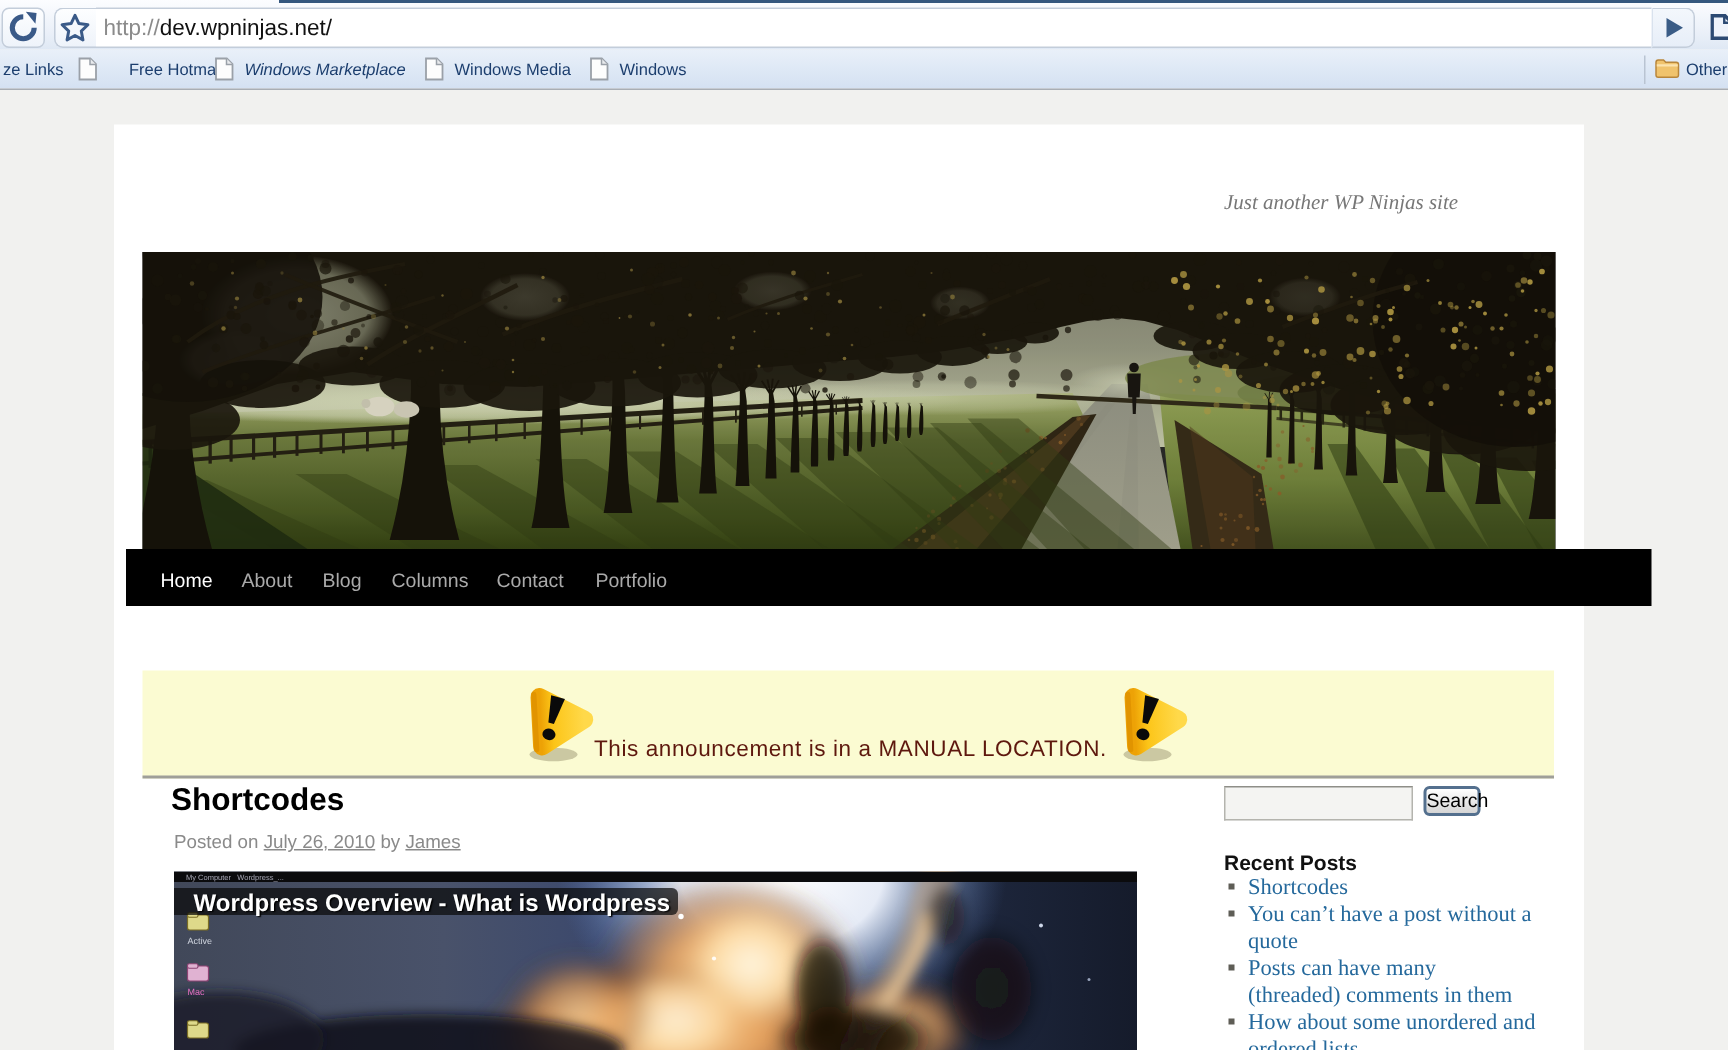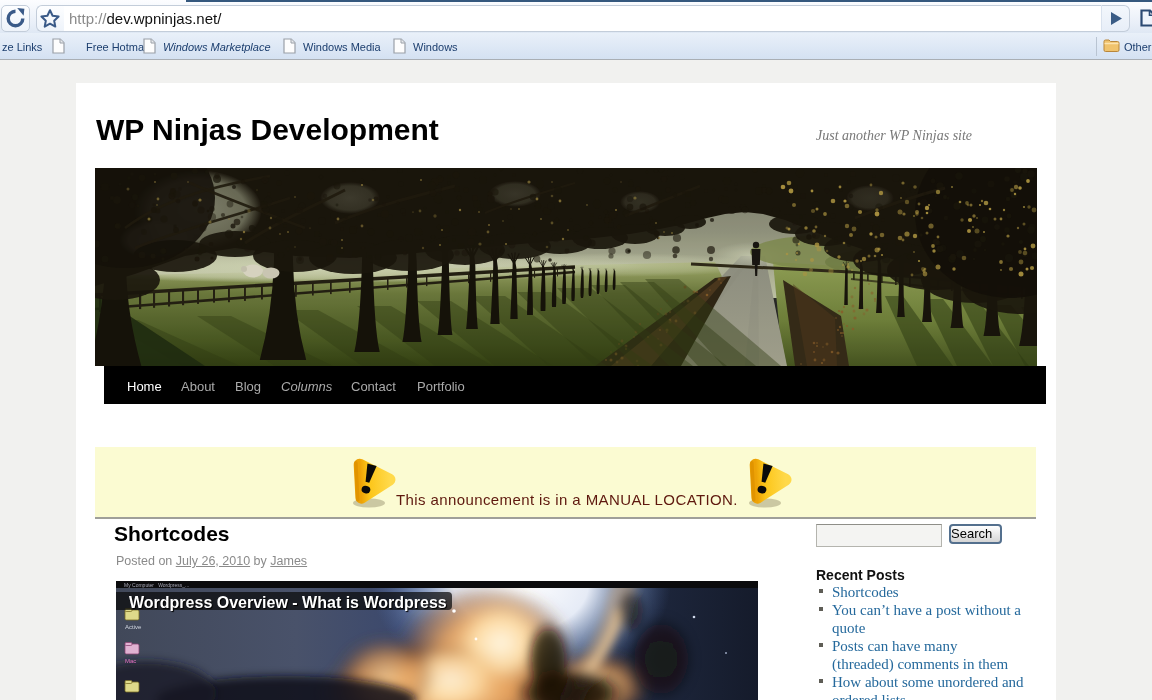--- a/index.html
+++ b/index.html
@@ -30,21 +30,21 @@
 .bm { position:absolute; top:41px; font-size:11px; color:#1c3e6e; white-space:nowrap;text-align:center; }
 .bicon { position:absolute; top:38px; }
 #bm-sep { left:1096px; top:37px; width:1px; height:19px; background:#b9c4d2; }
 
 
 #wrapper { left:76px; top:83px; width:980px; height:617px; background:#ffffff; }
 #site-title { left:96px; top:113px; font-size:30px; font-weight:bold; color:#000; letter-spacing:0; }
 #site-desc { left:816px; top:128px; font-family:"Liberation Serif", serif;
   font-style:italic; font-size:14px; color:#777; }
 #headerimg { left:95px; top:168px; width:942px; height:198px; background:#222; overflow:hidden; }
-#nav { left:104px; top:366px; width:942px; height:38px; background:#000;
+#nav { left:84px; top:366px; width:1017px; height:38px; background:#000;
   font-size:13px; line-height:38px; color:#aaa; }
 #nav span { position:absolute; top:2px; }
 
 #announce { left:95px; top:447px; width:941px; height:72px; background:#fbfbd2;
   border-bottom:2px solid #9f9f99; }
 #ann-text { left:396px; top:491px; font-size:15px; letter-spacing:0.4px; color:#5e180e; }
 .warnicon { position:absolute; width:56px; height:56px; }
 
 #post-title { left:114px; top:522px; font-size:21px; font-weight:bold; color:#000; }
 #post-meta { left:116px; top:554px; font-size:12.5px; color:#8a8a8a; }
@@ -52,21 +52,21 @@
 
 #video { left:116px; top:581px; width:642px; height:119px; background:#10141f; overflow:hidden; }
 #vid-titlebar { position:absolute; left:0; top:11px; width:336px; height:18px;
   background:rgba(10,10,10,.72); border-radius:0 4px 4px 0; }
 #vid-title { position:absolute; left:13px; top:12.5px; font-size:16px; font-weight:bold;
   color:#fff; text-shadow:1px 1px 1px #000; }
 
 
 #s-input { left:816px; top:524px; width:126px; height:23px; background:#f4f4f2;
   border:1px solid #b4b4ae; border-top-color:#8e8e88; }
-#s-btn { left:949px; top:524px; width:53px; height:20px; background:linear-gradient(#ffffff,#d5d5d5);
+#s-btn { left:949px; top:524px; width:38px; height:20px; background:linear-gradient(#ffffff,#d5d5d5);
   border:2px solid #54708e; border-radius:4px; font-size:13px; color:#000;
   text-align:left; line-height:16px; }
 #recent-h { left:816px; top:567px; font-size:14px; font-weight:bold; color:#111; }
 #recent { left:816px; top:583px; width:216px; font-family:"Liberation Serif", serif;
   font-size:15px; line-height:18px; color:#25699c; }
 #recent .li { position:relative; padding-left:16px; margin-bottom:0; }
 #recent .li:before { content:""; position:absolute; left:3px; top:6px; width:4px; height:4px;
   background:#5e5d56; }
 </style>
 </head>
@@ -123,21 +123,20 @@
 <path d="M1 1 L8.2 1 L12 4.8 L12 15 L1 15 Z" fill="#fdfdfd" stroke="#9aa0a8" stroke-width="1.2"></path>
 <path d="M8 1 L8 5 L12 5" fill="#e8eaed" stroke="#9aa0a8" stroke-width="1"></path>
 </svg></div>
   <div class="abs bicon" style="left:1103px;"><svg width="17" height="15" viewBox="0 0 17 15">
     <path d="M1 3.5 Q1 2 2.5 2 L6 2 L7.5 3.5 L14.5 3.5 Q16 3.5 16 5 L16 12 Q16 13.5 14.5 13.5 L2.5 13.5 Q1 13.5 1 12 Z" fill="#f0c36d" stroke="#b8863b" stroke-width="1"></path>
     <path d="M1.5 5.5 L15.5 5.5" stroke="#fce3ae" stroke-width="1.5"></path>
   </svg></div>
   <div class="abs" id="bm-sep"></div>
 
   <div class="abs" id="wrapper"></div>
-  <div class="abs" id="site-title">WP Ninjas Development</div>
   <div class="abs" id="site-desc">Just another WP Ninjas site</div>
 
   <div class="abs" id="headerimg"><svg width="942" height="198" viewBox="0 0 942 198">
         <defs>
 <linearGradient id="hsky" x1="0" y1="0" x2="0" y2="1">
  <stop offset="0" stop-color="#75756a"></stop>
             <stop offset="0.5" stop-color="#92947e"></stop>
             <stop offset="1" stop-color="#c2c6a8"></stop>
 </linearGradient>
 <linearGradient id="hgrassL" x1="0" y1="0" x2="0" y2="1">
@@ -977,21 +976,21 @@
         <circle cx="149" cy="101" r="3" fill="#c9c5b2"></circle>
         <rect width="942" height="198" fill="#70705a" opacity="0.07"></rect>
         <circle cx="661" cy="77" r="3.2" fill="#181510"></circle>
         <path d="M656.5 81 L665.5 81 L664.8 97 L662.6 97 L662.2 108 L660.2 108 L659.8 97 L657.2 97 Z" fill="#181510"></path>
       </svg></div>
 
   <div class="abs" id="nav">
     <span style="left:23px;color:#fff;">Home</span>
     <span style="left:77px;">About</span>
     <span style="left:131px;">Blog</span>
-    <span style="left:177px;font-style:italic;">Columns</span>
+    <span style="left:177px;">Columns</span>
     <span style="left:247px;">Contact</span>
     <span style="left:313px;">Portfolio</span>
   </div>
 
   <div class="abs" id="announce"></div>
   <div class="abs warnicon" style="left:348px; top:453px;"><svg width="56" height="56" viewBox="0 0 56 56">
 <defs>
 <linearGradient id="wgA" x1="0" y1="0" x2="1" y2="0">
 <stop offset="0" stop-color="#eda206"></stop>
             <stop offset="0.28" stop-color="#fcc518"></stop>

